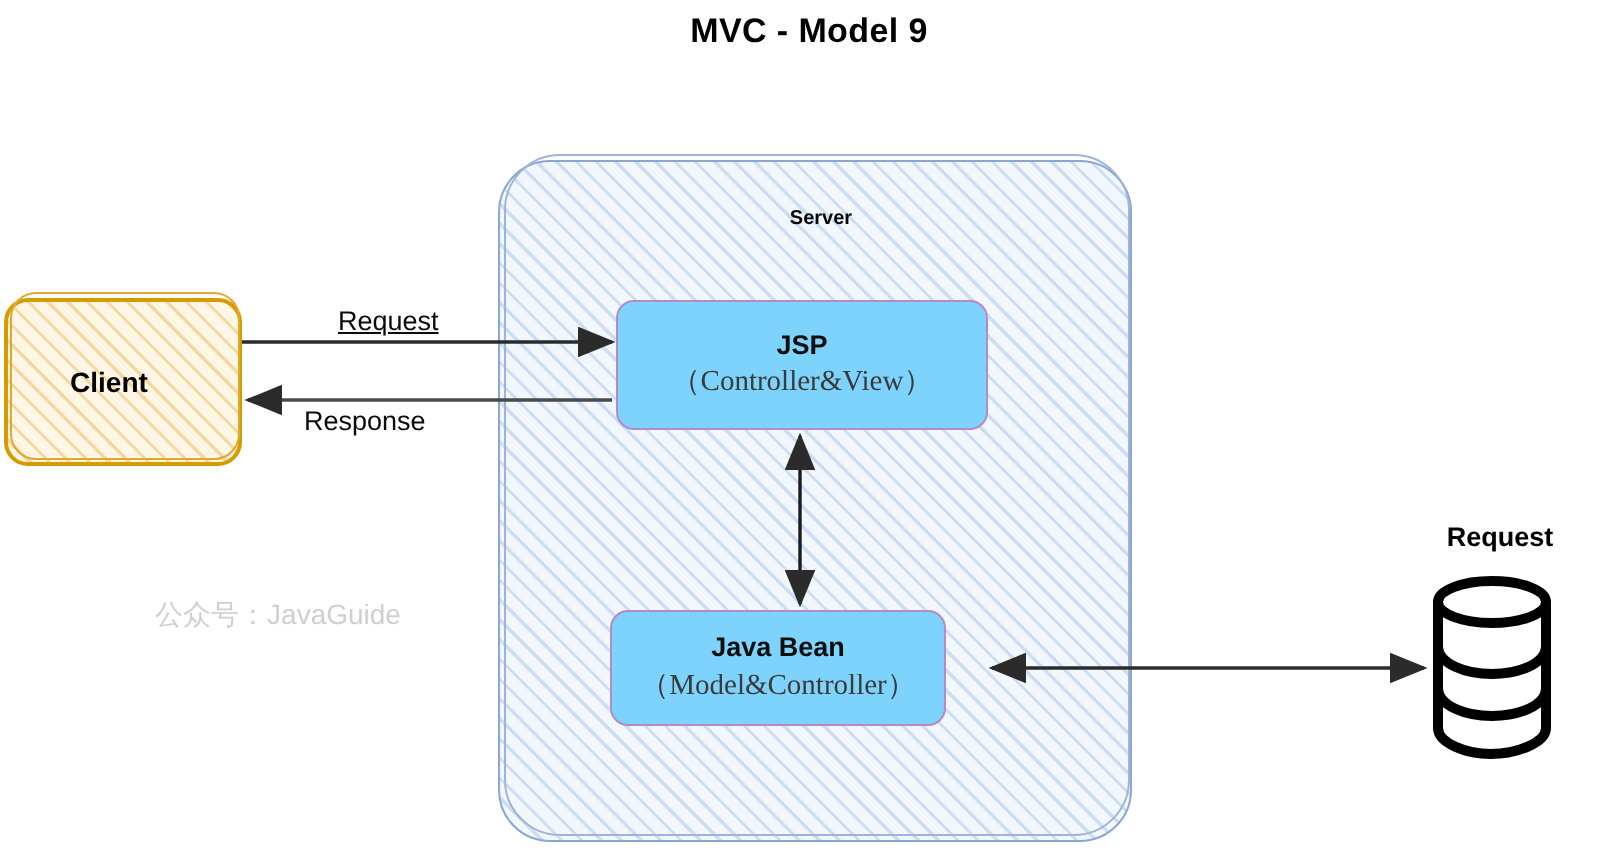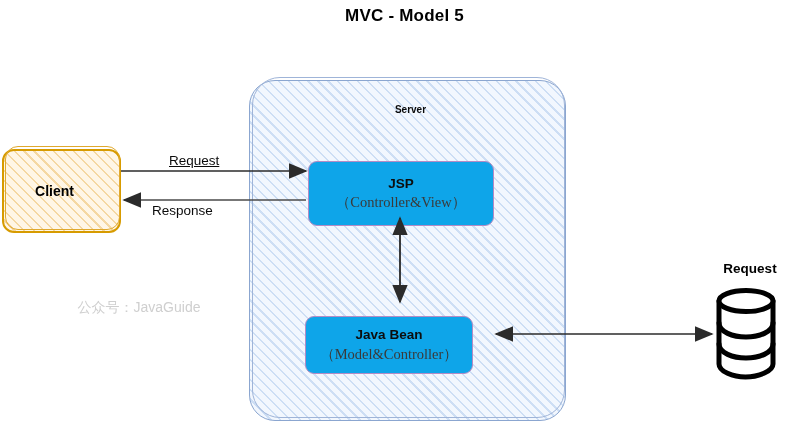--- a/index.html
+++ b/index.html
@@ -108,27 +108,26 @@
     font-size: 14px;
     font-weight: bold;
     color: #000000;
   }
 
   
   .node-box {
     position: absolute;
     border: 1.4px solid #b48bc4;
     border-radius: 9px;
-    background: #0ea5e9;
+    background: #7dd3fc;
     box-sizing: border-box;
     display: flex;
     flex-direction: column;
     align-items: center;
     justify-content: center;
-    margin-top: 11px;
   }
   .node-title {
     font-size: 13.5px;
     font-weight: bold;
     color: #0d0d0d;
     line-height: 1.25;
   }
   .node-sub {
     font-family: "Liberation Serif", serif;
     font-size: 14.5px;
@@ -182,21 +181,21 @@
     left: 0; top: 0;
     width: 809px; height: 424px;
     pointer-events: none;
   }
 </style>
 </head>
 <body>
 
 <div id="canvas">
 
-  <div id="diagram-title">MVC  - Model 5</div>
+  <div id="diagram-title">MVC  - Model 9</div>
 
   <div id="server-box"></div>
   <div id="server-box-sketch"></div>
   <div id="server-label">Server</div>
 
   <div id="client-box"></div>
   <div id="client-box-sketch"></div>
   <div id="client-label">Client</div>
 
   <div id="jsp-box" class="node-box">

